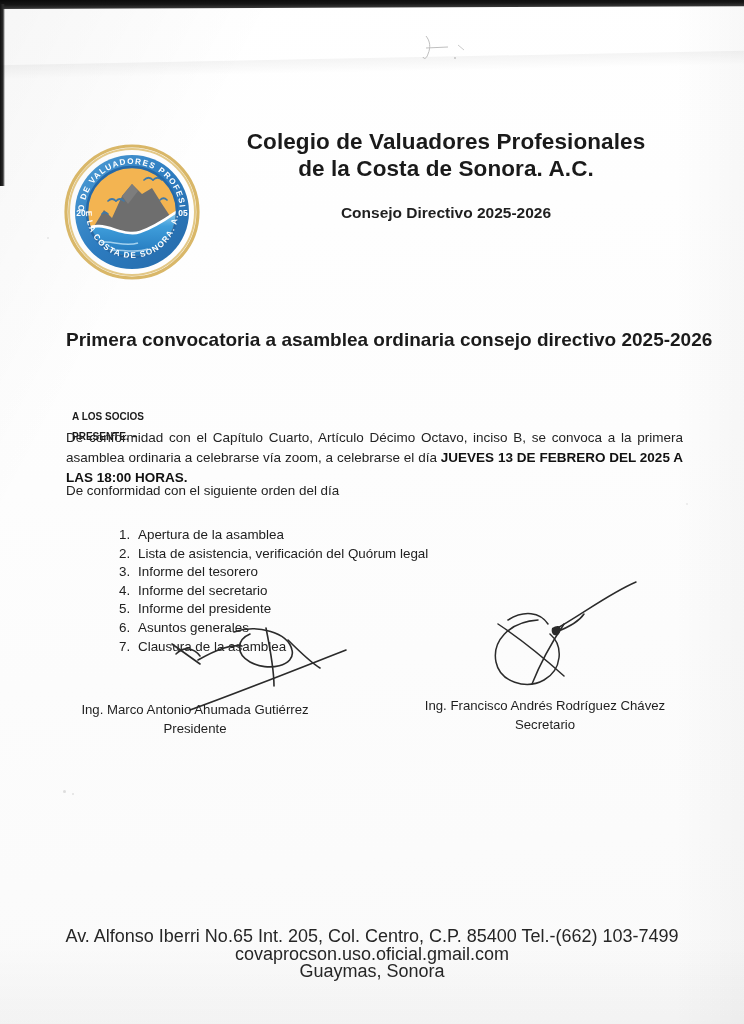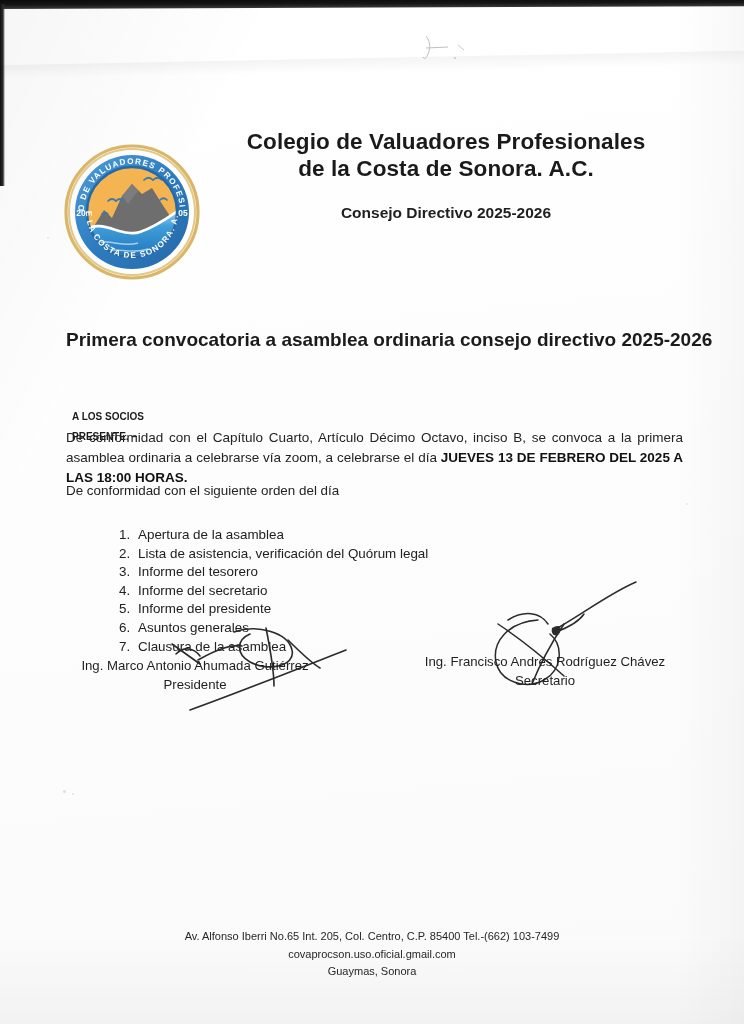--- a/index.html
+++ b/index.html
@@ -154,21 +154,21 @@
     padding: 0 0 0 28px;
     font-size: 13.4px;
     line-height: 18.6px;
     color: #212121;
   }
   #agenda-list li { padding-left: 4px; }
 
   
   #signature-block {
     position: absolute;
-    left: 0; top: 648px;
+    left: 0; top: 692px;
     width: 744px;
     height: 70px;
   }
   .signature-column {
     position: absolute;
     text-align: center;
     font-size: 13.2px;
     line-height: 19px;
     color: #1f1f1f;
   }
@@ -182,21 +182,21 @@
   }
   #ink-president { left: 170px; top: 614px; width: 240px; height: 110px; }
   #ink-secretary { left: 468px; top: 580px; width: 240px; height: 130px; }
 
   
   #page-footer {
     position: absolute;
     left: 0; top: 928px;
     width: 744px;
     text-align: center;
-    font-size: 11px;
+    font-size: 18px;
     line-height: 17.5px;
     color: #262626;
   }
   #page-footer div { white-space: nowrap; }
 
   
   .speck { position:absolute; background:#b9b9b9; border-radius:50%; }
 </style>
 </head>
 <body>

